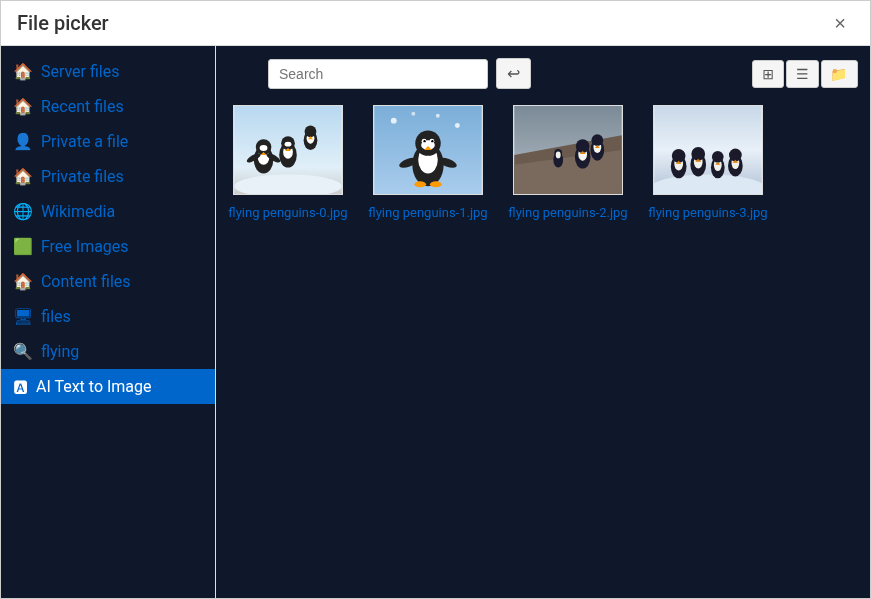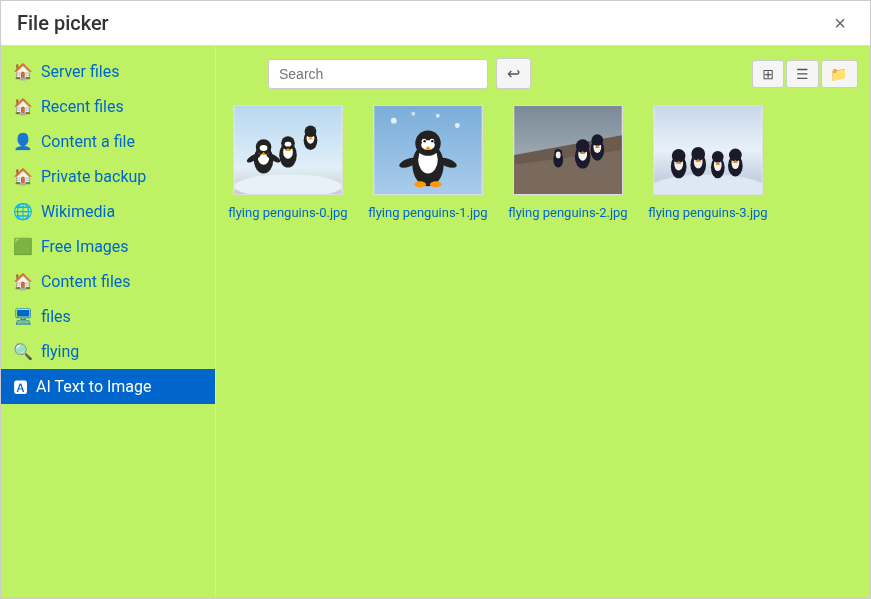--- a/index.html
+++ b/index.html
@@ -5,21 +5,21 @@
     * { box-sizing: border-box; margin: 0; padding: 0; }
     body {
       font-family: -apple-system, BlinkMacSystemFont, "Segoe UI", Roboto, sans-serif;
       font-size: 14px;
       background: #fff;
     }
     .dialog {
       width: 871px;
       height: 599px;
       border: 1px solid #ccc;
-      background: #bef264;
+      background: #0f172a;
       display: flex;
       flex-direction: column;
       box-shadow: 0 2px 12px rgba(0,0,0,0.2);
     }
     .dialog-header {
       display: flex;
       align-items: center;
       justify-content: space-between;
       padding: 10px 16px;
       border-bottom: 1px solid #ddd;
@@ -166,25 +166,25 @@
     <div class="sidebar-item">
           <span class="sidebar-icon">🏠</span>
           <span class="sidebar-label">Server files</span>
         </div>
         <div class="sidebar-item">
           <span class="sidebar-icon">🏠</span>
           <span class="sidebar-label">Recent files</span>
         </div>
         <div class="sidebar-item">
           <span class="sidebar-icon">👤</span>
-          <span class="sidebar-label">Content a file</span>
+          <span class="sidebar-label">Private a file</span>
         </div>
         <div class="sidebar-item">
           <span class="sidebar-icon">🏠</span>
-          <span class="sidebar-label">Private backup</span>
+          <span class="sidebar-label">Private files</span>
         </div>
         <div class="sidebar-item">
           <span class="sidebar-icon">🌐</span>
           <span class="sidebar-label">Wikimedia</span>
         </div>
         <div class="sidebar-item">
           <span class="sidebar-icon">🟩</span>
           <span class="sidebar-label">Free Images</span>
         </div>
         <div class="sidebar-item">

